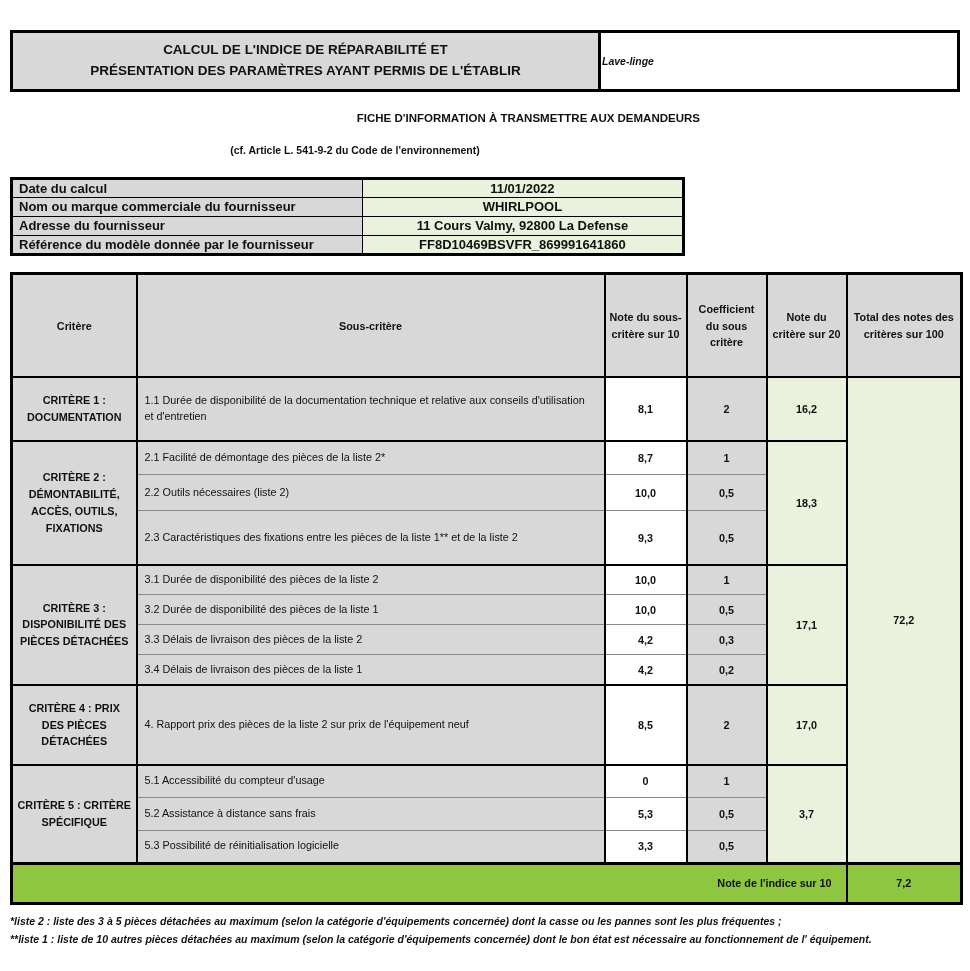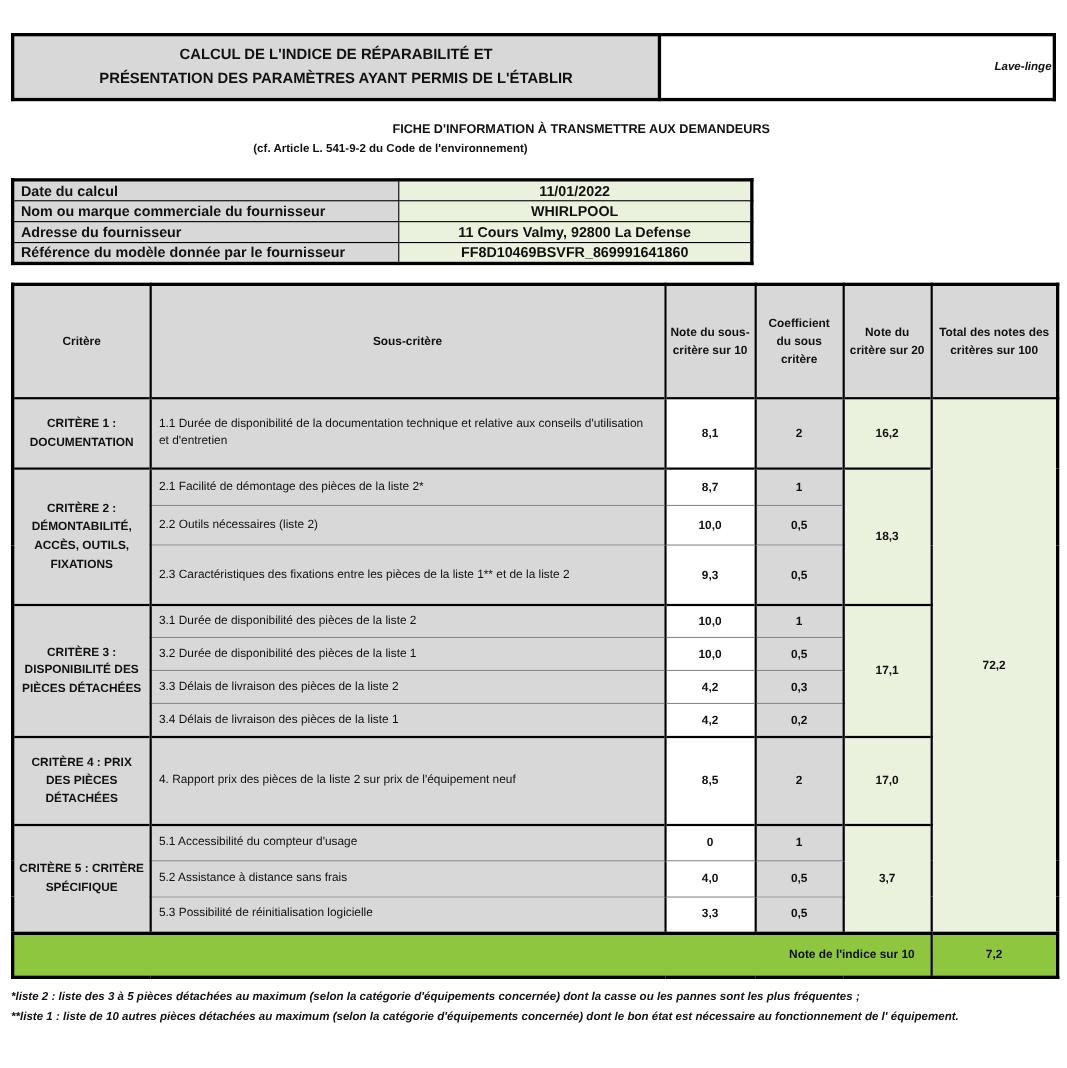--- a/index.html
+++ b/index.html
@@ -18,27 +18,27 @@
   .page{padding:30px 10px 0 10px;}
 
   
   table.header{border-collapse:collapse;width:950px;}
   table.header td{border:3px solid #000;}
   .hdr-title{
     width:588px;background:var(--cell-gray);text-align:center;
     font-weight:bold;font-size:13.5px;line-height:1.55;padding:7px 6px;
   }
   .hdr-cat{
-    background:#fff;text-align:right;font-style:italic;font-weight:bold;font-size:10.5px;
+    background:#fff;text-align:left;font-style:italic;font-weight:bold;font-size:10.5px;
   }
 
   
   .subheader{width:690px;text-align:center;margin-top:20px;}
   .subheader .l1{font-weight:bold;font-size:11.5px;text-align:right;}
-  .subheader .l2{font-weight:bold;font-size:10.5px;margin-top:5px;}
+  .subheader .l2{font-weight:bold;font-size:10.5px;margin-top:20px;}
 
   
   table.info{border-collapse:collapse;width:675px;margin-top:21px;border:3px solid #000;}
   table.info td{border:1px solid #000;height:19px;font-size:13px;padding:1px 6px;}
   .info-label{width:353px;background:var(--cell-gray);font-weight:bold;}
   .info-value{width:322px;background:var(--light-green);font-weight:bold;text-align:center;}
 
   
   table.main{border-collapse:collapse;width:950px;margin-top:16px;border:3px solid #000;table-layout:fixed;}
   table.main td{
@@ -203,21 +203,21 @@
 
     <tr class="gstart">
       <td class="crit" rowspan="3">CRITÈRE 5 : CRITÈRE SPÉCIFIQUE</td>
       <td class="sub h32">5.1 Accessibilité du compteur d'usage</td>
       <td class="note">0</td>
       <td class="coef">1</td>
       <td class="n20" rowspan="3">3,7</td>
     </tr>
     <tr>
       <td class="sub h33">5.2 Assistance à distance sans frais</td>
-      <td class="note">4,0</td>
+      <td class="note">5,3</td>
       <td class="coef">0,5</td>
     </tr>
     <tr>
       <td class="sub h33">5.3 Possibilité de réinitialisation logicielle</td>
       <td class="note">3,3</td>
       <td class="coef">0,5</td>
     </tr>
 
     <tr class="footer-row">
       <td class="footer-label" colspan="5">Note de l'indice sur 10</td>

